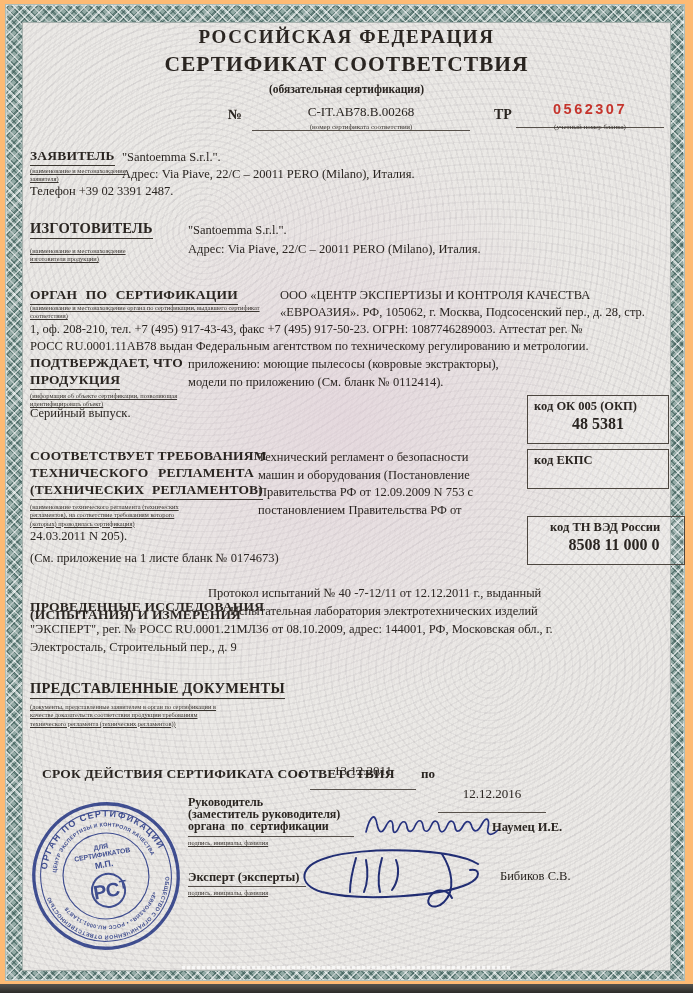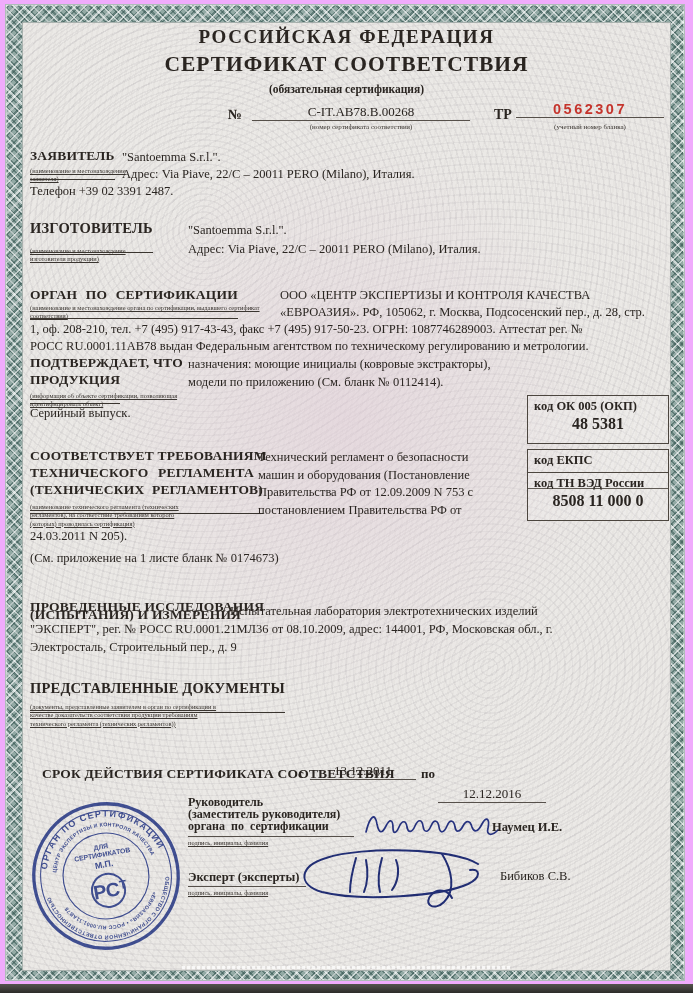--- a/index.html
+++ b/index.html
@@ -1,17 +1,17 @@
 <!DOCTYPE html>
 <html><head>
 <meta charset="utf-8">
 <style>
   html,body{margin:0;padding:0;}
   body{width:693px;height:993px;background:#fff;}
-  .photo{position:relative;width:693px;height:993px;background:#f0abfc;overflow:hidden;
+  .photo{position:relative;width:693px;height:993px;background:#fdba74;overflow:hidden;
          font-family:"Liberation Serif",serif;color:#2a2521;}
   .frame{position:absolute;left:6px;top:5px;right:9px;bottom:13px;
     background:
       repeating-linear-gradient(45deg, rgba(255,255,255,.55) 0 1.5px, rgba(255,255,255,0) 1.5px 7px),
       repeating-linear-gradient(135deg, rgba(255,255,255,.55) 0 1.5px, rgba(255,255,255,0) 1.5px 7px),
       repeating-linear-gradient(45deg, rgba(52,84,80,.5) 2px 3.5px, rgba(52,84,80,0) 3.5px 7px),
       repeating-linear-gradient(135deg, rgba(52,84,80,.5) 2px 3.5px, rgba(52,84,80,0) 3.5px 7px),
       #92a9a4;
     box-shadow:0 0 0 1px #aebdb9, inset 0 0 0 1px rgba(255,255,255,.4);}
   .inner{position:absolute;left:22px;top:22px;right:22px;bottom:22px;
@@ -22,26 +22,26 @@
       repeating-linear-gradient(100deg, rgba(160,155,150,.06) 0 2px, rgba(0,0,0,0) 2px 5px),
       #ebe9e6;
     box-shadow:inset 0 0 0 1px rgba(96,118,113,.45);}
   .abs{position:absolute;}
   .c{text-align:center;}
   .b{font-weight:bold;}
   .t1{font-size:19px;font-weight:bold;letter-spacing:1.6px;}
   .t2{font-size:21.5px;font-weight:bold;letter-spacing:1px;}
   .t3{font-size:11.5px;font-weight:bold;}
   .lab{font-weight:bold;font-size:13.5px;letter-spacing:.2px;white-space:nowrap;}
-  .ul{border-bottom:1.2px solid #3a352f;padding-bottom:15px;}
+  .ul{border-bottom:1.2px solid #3a352f;padding-bottom:1px;}
   .txt{font-size:12.5px;line-height:17.5px;white-space:nowrap;}
   .wrap{white-space:normal;}
   .hint{font-size:6.4px;line-height:8.4px;color:#3a3530;text-decoration:underline;}
   .cap{font-size:7px;color:#3a3530;}
-  .field{border-bottom:1px solid #56504a;text-align:center;font-size:13px;padding-bottom:0;}
+  .field{border-bottom:1px solid #56504a;text-align:center;font-size:13px;padding-bottom:10px;}
   .red{font-family:"Liberation Sans",sans-serif;font-weight:bold;color:#c5342c;letter-spacing:2.5px;font-size:14.5px;}
   .codebox{border:1px solid #4c463f;background:rgba(255,255,255,.12);}
   .codebox .cl{font-weight:bold;font-size:12.5px;padding:3px 0 0 6px;white-space:nowrap;}
   .codebox .cv{font-weight:bold;font-size:16px;text-align:center;padding-top:1px;}
   .rule{border-top:1px solid #56504a;height:0;}
   svg text{font-family:"Liberation Sans",sans-serif;}
   .ink{mix-blend-mode:multiply;}
 </style>
 </head>
 <body>
@@ -76,53 +76,54 @@
   <div class="abs lab ul" style="left:30px;top:287px;word-spacing:5px;">ОРГАН ПО СЕРТИФИКАЦИИ</div>
   <div class="abs txt" style="left:280px;top:287px;">ООО «ЦЕНТР ЭКСПЕРТИЗЫ И КОНТРОЛЯ КАЧЕСТВА</div>
   <div class="abs hint wrap" style="left:30px;top:304px;width:242px;">(наименование и местонахождение органа по сертификации, выдавшего сертификат соответствия)</div>
   <div class="abs txt" style="left:280px;top:304px;">«ЕВРОАЗИЯ». РФ, 105062, г. Москва, Подсосенский пер., д. 28, стр.</div>
   <div class="abs txt" style="left:30px;top:321px;">1, оф. 208-210, тел. +7 (495) 917-43-43, факс +7 (495) 917-50-23. ОГРН: 1087746289003. Аттестат рег. №</div>
   <div class="abs txt" style="left:30px;top:338px;">РОСС RU.0001.11АВ78 выдан Федеральным агентством по техническому регулированию и метрологии.</div>
 
   <div class="abs lab" style="left:30px;top:355px;">ПОДТВЕРЖДАЕТ, ЧТО</div>
   <div class="abs lab ul" style="left:30px;top:372px;">ПРОДУКЦИЯ</div>
   <div class="abs" style="left:188px;top:356px;width:340px;">
-    <div class="txt">назначения: моющие инициалы (ковровые экстракторы),</div>
+    <div class="txt">приложению: моющие пылесосы (ковровые экстракторы),</div>
     <div class="txt">модели по приложению (См. бланк № 0112414).</div>
   </div>
   <div class="abs hint wrap" style="left:30px;top:392px;width:168px;">(информация об объекте сертификации, позволяющая идентифицировать объект)</div>
   <div class="abs txt" style="left:30px;top:405px;">Серийный выпуск.</div>
 
   <div class="abs codebox" style="left:527px;top:395px;width:140px;height:47px;">
     <div class="cl">код ОК 005 (ОКП)</div>
     <div class="cv">48 5381</div>
   </div>
   <div class="abs codebox" style="left:527px;top:449px;width:140px;height:38px;">
     <div class="cl">код ЕКПС</div>
   </div>
-  <div class="abs codebox" style="left:527px;top:472px;width:140px;height:47px;">
+  <div class="abs codebox" style="left:527px;top:516px;width:140px;height:47px;padding-left:16px;">
     <div class="cl">код ТН ВЭД России</div>
     <div class="cv">8508 11 000 0</div>
   </div>
 
   <div class="abs lab" style="left:30px;top:448px;">СООТВЕТСТВУЕТ ТРЕБОВАНИЯМ</div>
   <div class="abs lab" style="left:30px;top:465px;word-spacing:6px;">ТЕХНИЧЕСКОГО РЕГЛАМЕНТА</div>
   <div class="abs lab ul" style="left:30px;top:482px;word-spacing:4px;">(ТЕХНИЧЕСКИХ РЕГЛАМЕНТОВ)</div>
   <div class="abs" style="left:258px;top:449px;width:275px;">
     <div class="txt">Технический регламент о безопасности</div>
     <div class="txt">машин и оборудования (Постановление</div>
     <div class="txt">Правительства РФ от 12.09.2009 N 753 с</div>
     <div class="txt">постановлением Правительства РФ от</div>
   </div>
   <div class="abs hint wrap" style="left:30px;top:503px;width:168px;">(наименование технического регламента (технических регламентов), на соответствие требованиям которого (которых) проводилась сертификация)</div>
   <div class="abs txt" style="left:30px;top:528px;">24.03.2011 N 205).</div>
   <div class="abs txt" style="left:30px;top:550px;">(См. приложение на 1 листе бланк № 0174673)</div>
 
   <div class="abs lab" style="left:30px;top:567px;margin-top:32px;">ПРОВЕДЕННЫЕ ИССЛЕДОВАНИЯ</div>
   <div class="abs lab" style="left:30px;top:607px;">(ИСПЫТАНИЯ) И ИЗМЕРЕНИЯ</div>
+  <div class="abs txt" style="left:208px;top:585px;">Протокол испытаний № 40 -7-12/11 от 12.12.2011 г., выданный</div>
   <div class="abs txt" style="left:230px;top:603px;">Испытательная лаборатория электротехнических изделий</div>
   <div class="abs txt" style="left:30px;top:621px;">"ЭКСПЕРТ", рег. № РОСС RU.0001.21МЛ36 от 08.10.2009, адрес: 144001, РФ, Московская обл., г.</div>
   <div class="abs txt" style="left:30px;top:639px;">Электросталь, Строительный пер., д. 9</div>
 
   <div class="abs lab ul" style="left:30px;top:680px;font-size:14.5px;">ПРЕДСТАВЛЕННЫЕ ДОКУМЕНТЫ</div>
   <div class="abs hint wrap" style="left:30px;top:703px;width:190px;">(документы, представленные заявителем в орган по сертификации в качестве доказательств соответствия продукции требованиям технического регламента (технических регламентов))</div>
 
   <div class="abs lab" style="left:22px;top:766px;margin-left:20px;">СРОК ДЕЙСТВИЯ СЕРТИФИКАТА СООТВЕТСТВИЯ</div>
   <div class="abs b" style="left:298px;top:766px;font-size:13px;">с</div>
   <div class="abs field" style="left:310px;top:763px;width:106px;">13.12.2011</div>

